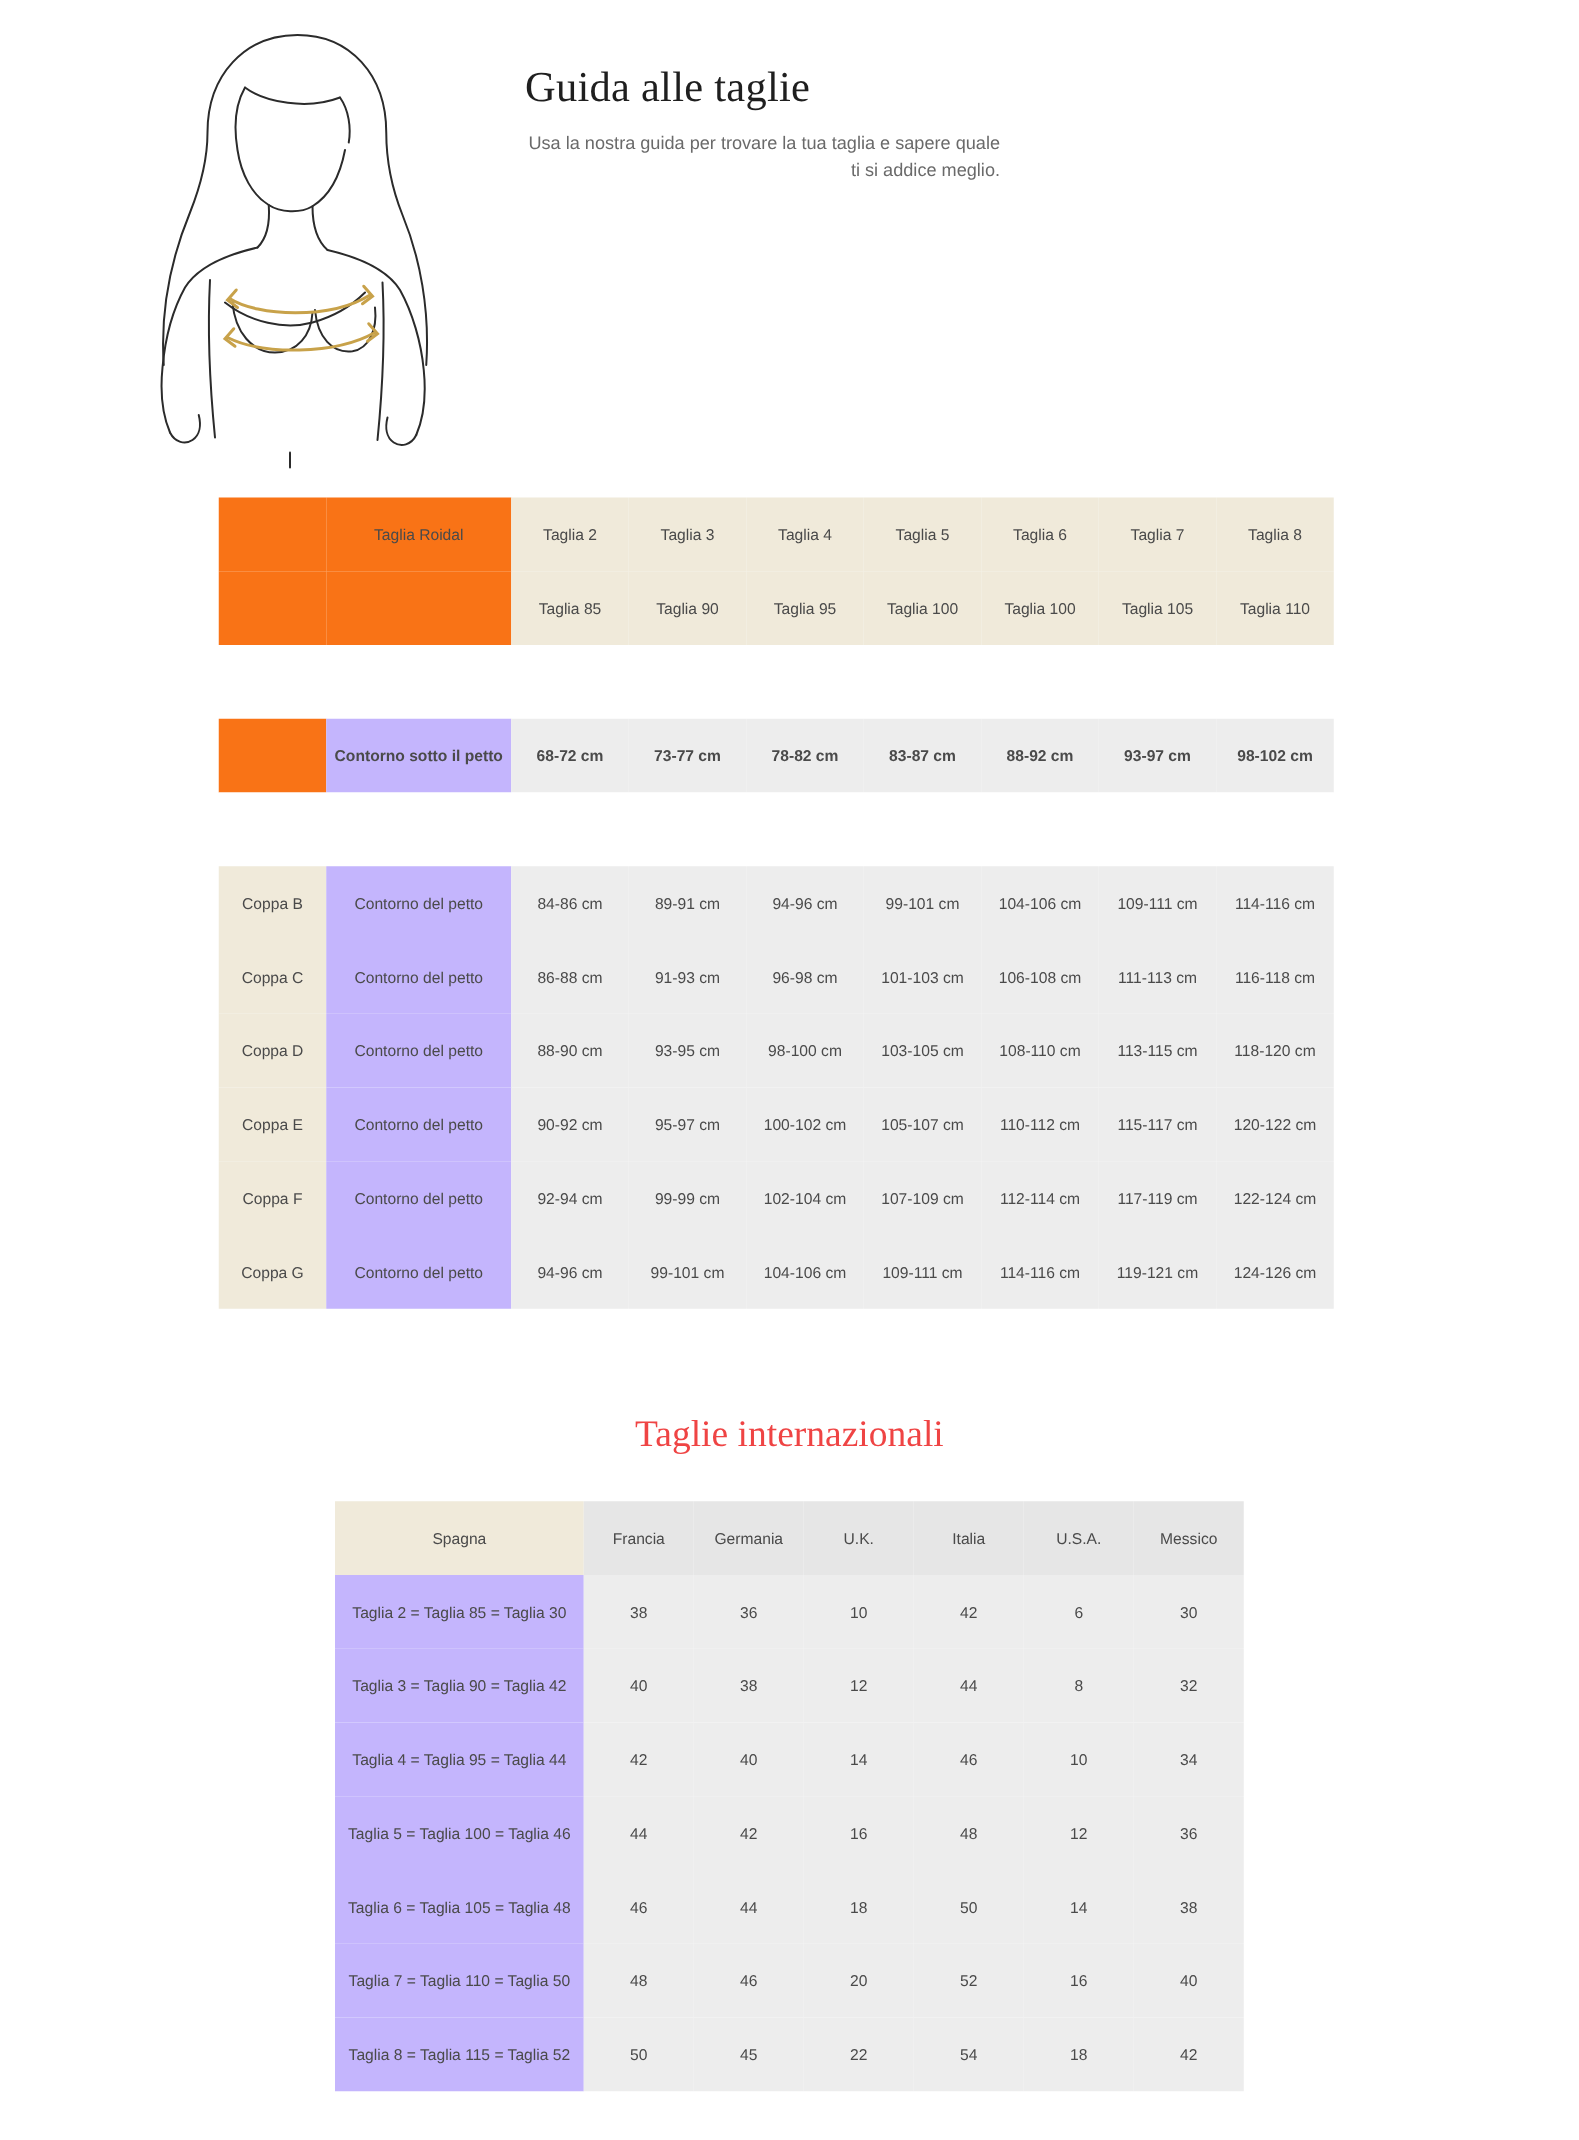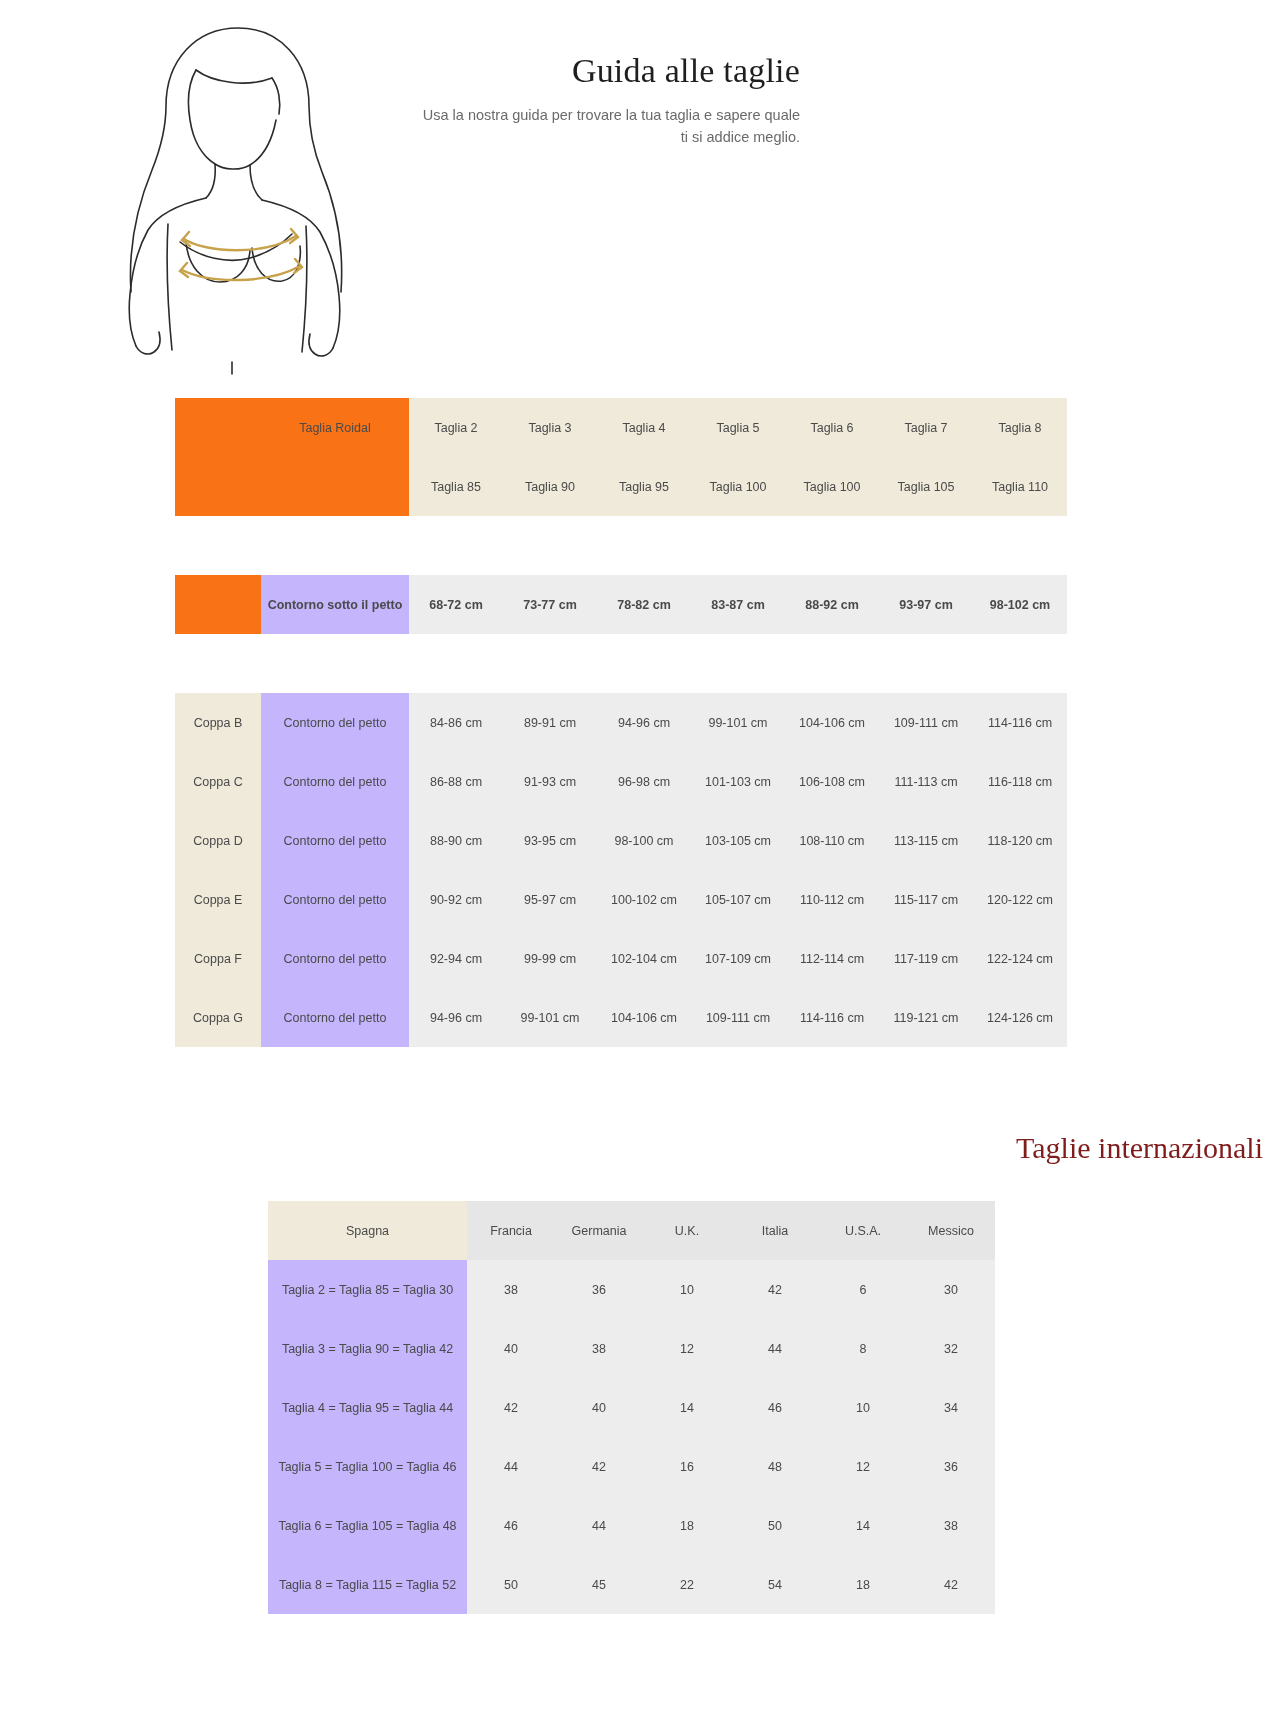--- a/index.html
+++ b/index.html
@@ -33,21 +33,20 @@
   .header-text {
     padding-top: 42px;
   }
   .page-title {
     font-family: "Liberation Serif", serif;
     font-size: 34px;
     font-weight: 400;
     color: #1f1f1f;
     letter-spacing: .2px;
     margin: 0 0 14px 0;
-    text-align: right;
   }
   .page-subtitle {
     font-size: 14.5px;
     line-height: 1.55;
     color: #6a6a6a;
     max-width: 380px;
     margin: 0;
     text-align: right;
   }
 
@@ -107,22 +106,22 @@
     font-size: 12.5px;
     color: #6f6f6f;
   }
   .spacer-row td { height: 14px; background: #ffffff !important; }
 
   
   .intl-title {
     font-family: "Liberation Serif", serif;
     font-size: 30px;
     font-weight: 400;
-    color: #7f1d1d;
-    text-align: right;
+    color: #ef4444;
+    text-align: center;
     margin: 84px 0 36px 0;
   }
   table.intl-table {
     border-collapse: collapse;
     margin: 14px auto;
     table-layout: fixed;
   }
   table.intl-table td {
     font-size: 12.5px;
     color: #4a4a4a;
@@ -385,20 +384,29 @@
     <tr>
       <td class="cell-beige-lite intl-spain-cell">Taglia 6 = Taglia 105 = Taglia 48</td>
       <td class="cell-grey-lite">46</td>
       <td class="cell-grey-lite">44</td>
       <td class="cell-grey-lite">18</td>
       <td class="cell-grey-lite">50</td>
       <td class="cell-grey-lite">14</td>
       <td class="cell-grey-lite">38</td>
     </tr>
     <tr>
+      <td class="cell-beige-lite intl-spain-cell">Taglia 7 = Taglia 110 = Taglia 50</td>
+      <td class="cell-grey-lite">48</td>
+      <td class="cell-grey-lite">46</td>
+      <td class="cell-grey-lite">20</td>
+      <td class="cell-grey-lite">52</td>
+      <td class="cell-grey-lite">16</td>
+      <td class="cell-grey-lite">40</td>
+    </tr>
+    <tr>
       <td class="cell-beige-lite intl-spain-cell">Taglia 8 = Taglia 115 = Taglia 52</td>
       <td class="cell-grey-lite">50</td>
       <td class="cell-grey-lite">45</td>
       <td class="cell-grey-lite">22</td>
       <td class="cell-grey-lite">54</td>
       <td class="cell-grey-lite">18</td>
       <td class="cell-grey-lite">42</td>
     </tr>
   </tbody>
 </table>

